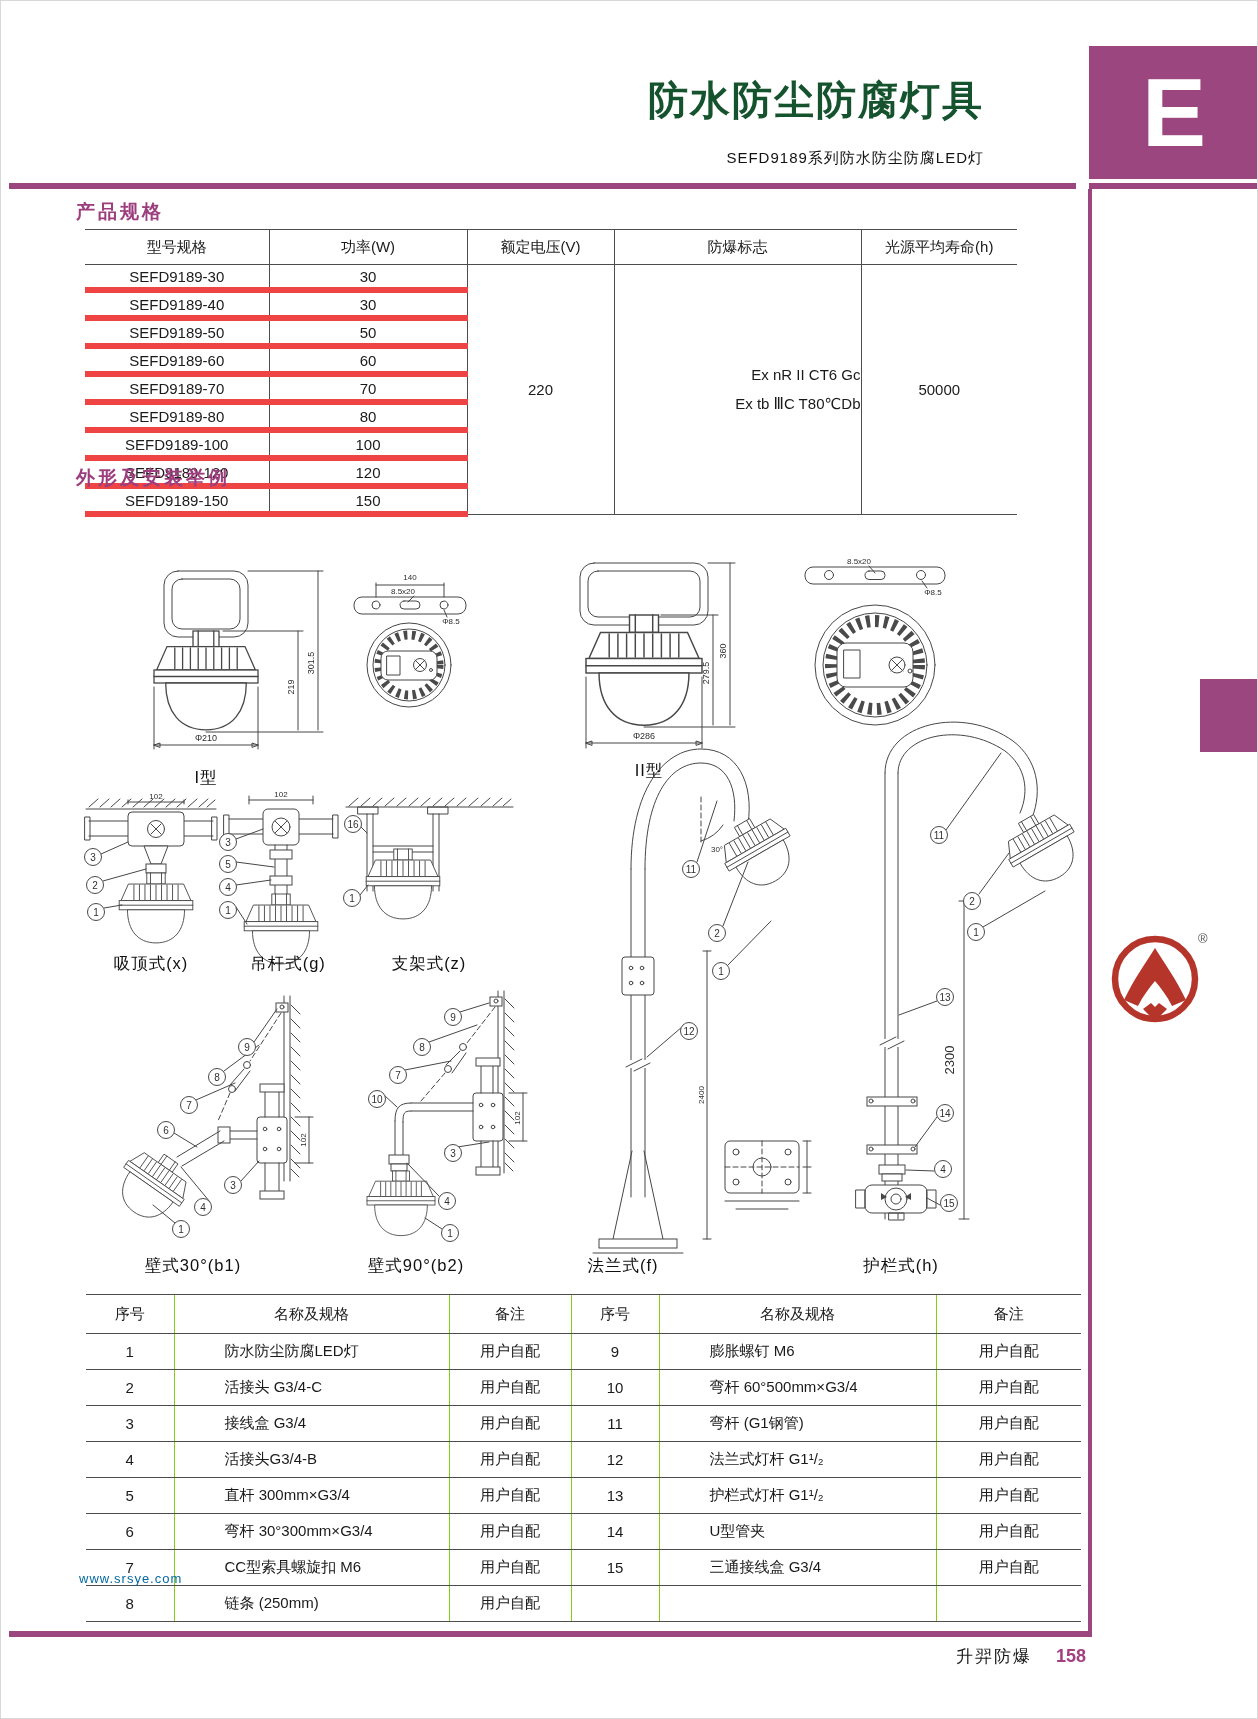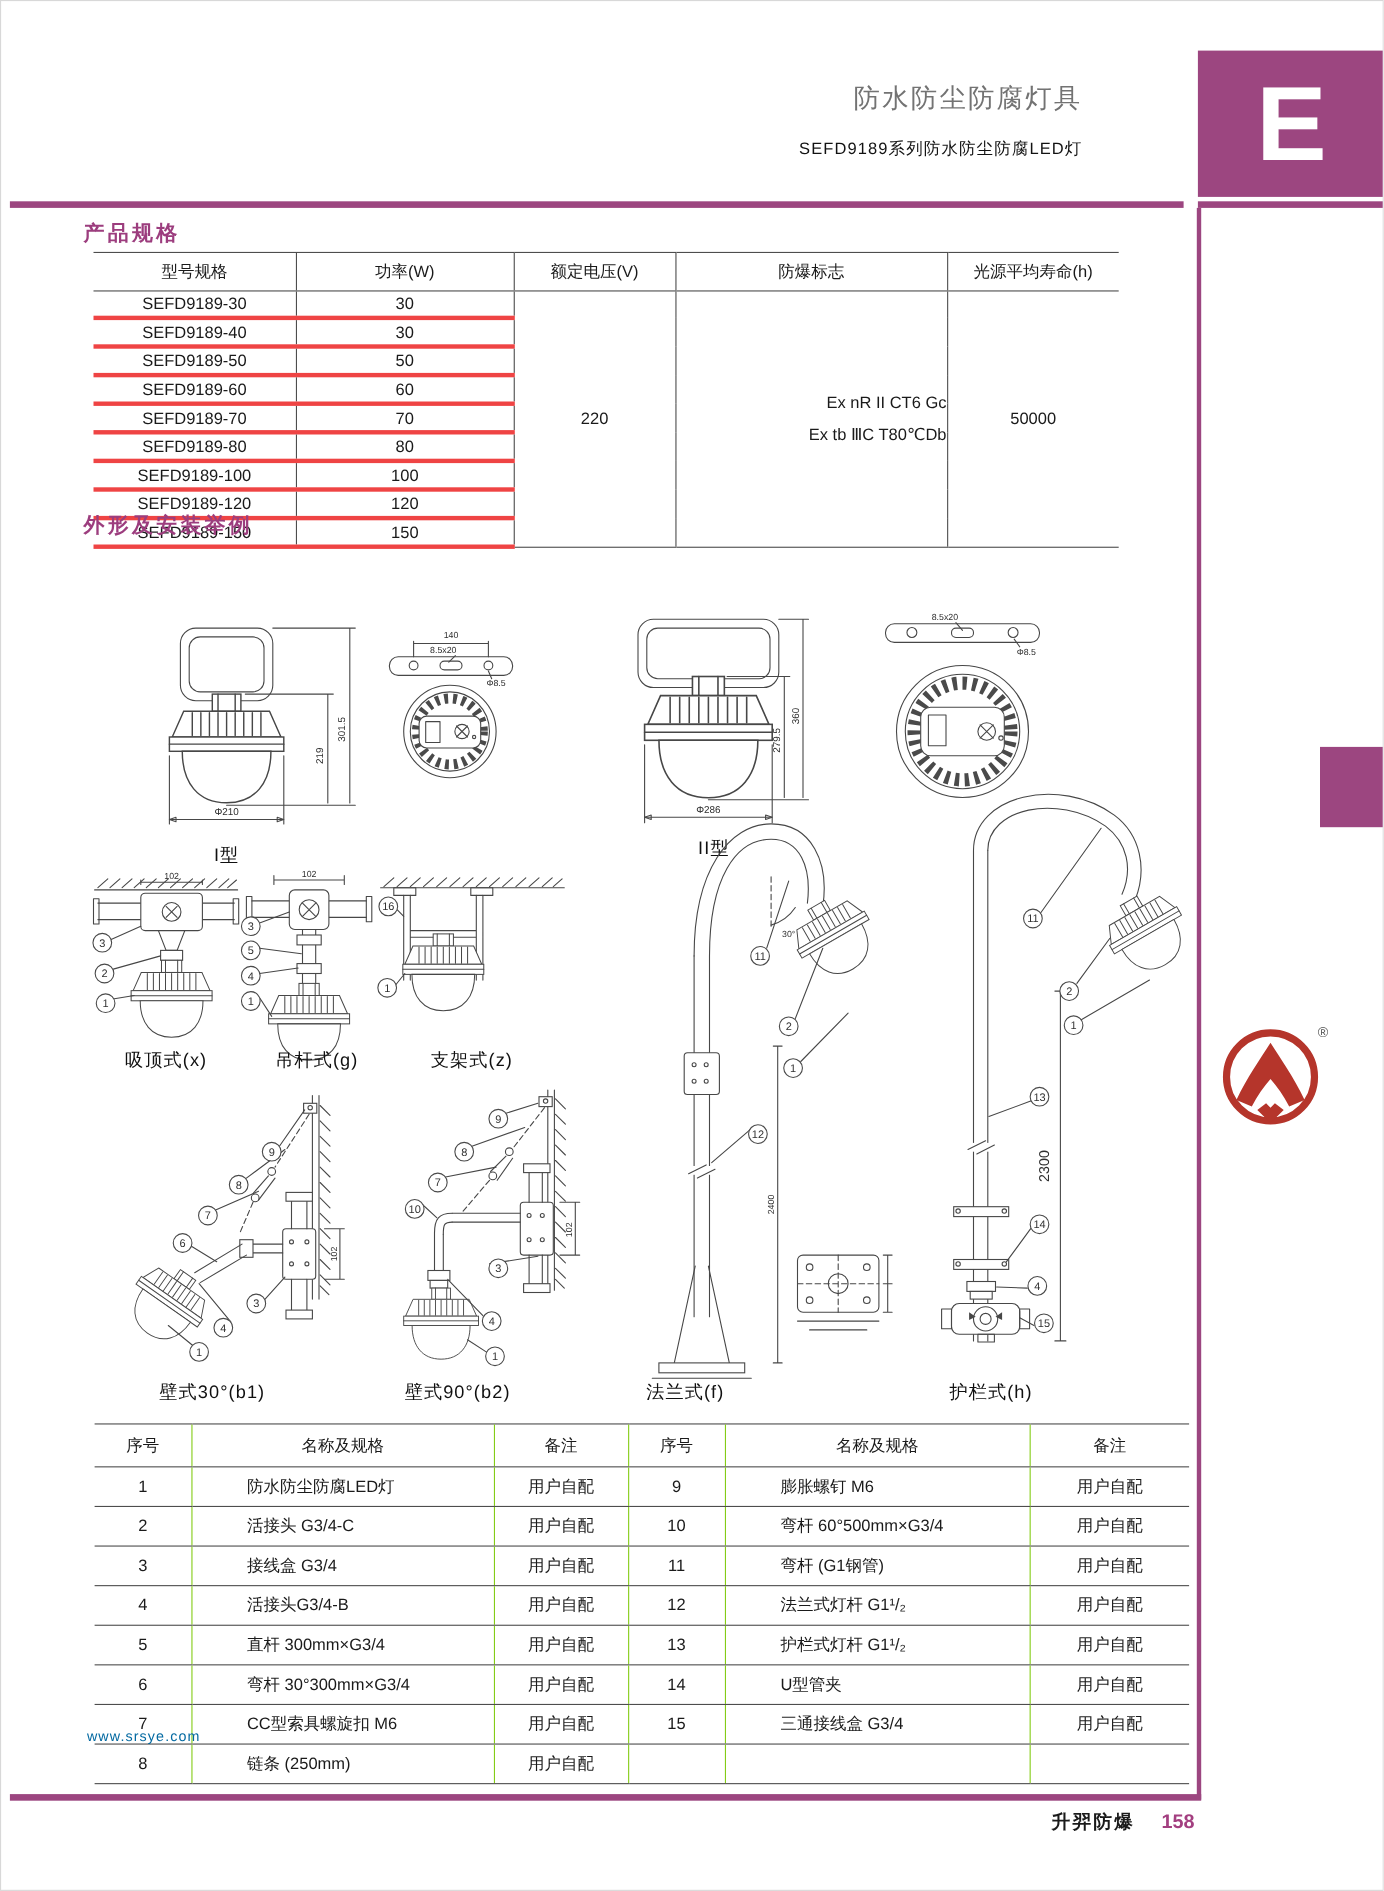--- a/index.html
+++ b/index.html
@@ -1,40 +1,40 @@
 <!DOCTYPE html>
 <html><head>
 <meta charset="utf-8">
 <style>
   html,body{margin:0;padding:0;background:#fff}
   .page{position:relative;width:1258px;height:1719px;background:#fff;
         font-family:"Liberation Sans","DejaVu Sans",sans-serif;color:#1a1a1a;
         box-sizing:border-box;border:1px solid #d8d8d8;overflow:hidden}
   
   .hdr-text{position:absolute;right:273px;top:72px;text-align:right}
-  .title{font-size:24px;font-weight:normal;color:#737373;letter-spacing:2px}
+  .title{font-size:40px;font-weight:bold;color:#14532d;letter-spacing:2px}
   .subtitle{font-size:15px;color:#121212;margin-top:21px;letter-spacing:1px}
   .tab-e{position:absolute;left:1088px;top:45px;width:170px;height:133px;background:#9c4680;
          color:#fff;font-size:96px;font-weight:bold;display:flex;align-items:center;justify-content:center}
   .rule{position:absolute;background:#9c4680}
   .rule-left{left:8px;top:182px;width:1067px;height:6px}
   .rule-right{left:1088px;top:182px;width:170px;height:6px}
   .vrule{position:absolute;left:1087px;top:188px;width:4px;height:1447px;background:#9c4680}
   .side-tab{position:absolute;left:1199px;top:678px;width:59px;height:73px;background:#9c4680}
   .foot-rule{left:8px;top:1630px;width:1083px;height:6px}
   
   .sec-h{position:absolute;left:75px;font-size:19px;font-weight:bold;color:#9c3d7e;letter-spacing:3px}
   .sec-spec{top:198px}.sec-draw{top:464px}
   
   table{border-collapse:collapse;table-layout:fixed}
   .spec{position:absolute;left:84px;top:228px;width:932px;font-size:15px}
   .spec th{font-weight:normal;height:34px;border-top:1px solid #4d4d4d;border-bottom:1px solid #4d4d4d;padding:0;text-align:center}
   .spec td{height:22px;padding:0;text-align:center}
   .spec th+th,.spec td.v{border-left:1px solid #4d4d4d}
-  .spec td.rb{border-bottom:4px solid #ef4444}
+  .spec td.rb{border-bottom:6px solid #ef4444}
   .spec td.merged{border-left:1px solid #4d4d4d;border-bottom:1px solid #4d4d4d;vertical-align:middle}
   .spec .ex{text-align:right;padding-left:50px;line-height:1.95}
   
   .parts{position:absolute;left:85px;top:1293px;width:995px;font-size:15px}
   .parts th{font-weight:normal;height:38px;border-top:1px solid #4d4d4d;border-bottom:1px solid #4d4d4d;padding:0;text-align:center}
   .parts td{height:35px;padding:0;text-align:center;border-bottom:1px solid #4d4d4d}
   .parts th+th,.parts td+td{border-left:1px solid #84cc16}
   .parts td.nm{text-align:left;padding-left:50px}
   
   .draw{position:absolute;left:60px;top:492px}
@@ -45,21 +45,21 @@
   .finring{fill:none;stroke:#4a4a4a}
   .dim{font-size:9px;fill:#2e2e2e;text-anchor:middle}
   .dims{font-size:8px;fill:#2e2e2e;text-anchor:middle}
   .dimbig{font-size:13px;fill:#2e2e2e;text-anchor:middle}
   .figlabel{font-size:16.5px;fill:#101010;text-anchor:middle;letter-spacing:1px}
   .co-c{fill:#fff;stroke:#4a4a4a;stroke-width:1}
   .co-t{font-size:10px;fill:#303030;text-anchor:middle}
   
   .foot-l{position:absolute;left:78px;top:1570px;font-size:13px;color:#0369a1;letter-spacing:1px}
   .foot-r{position:absolute;right:171px;top:1644px;font-size:17px}
-  .foot-r .brand{font-weight:bold;color:#1a1a1a;letter-spacing:2px}
+  .foot-r .brand{font-weight:normal;color:#1a1a1a;letter-spacing:2px}
   .foot-r .pnum{font-weight:bold;color:#a33f80;font-size:18px;margin-left:24px}
   
   .logo{position:absolute;left:1104px;top:926px}
   .logo .reg{font-size:13px;fill:#555}
 </style>
 </head>
 <body>
 
 <div class="page">
 

